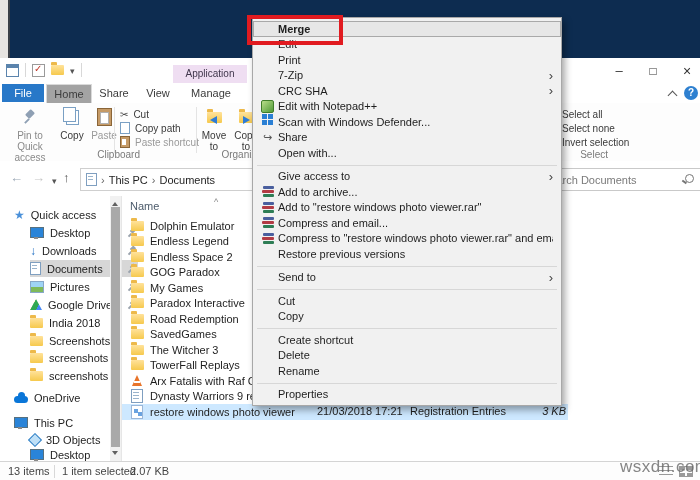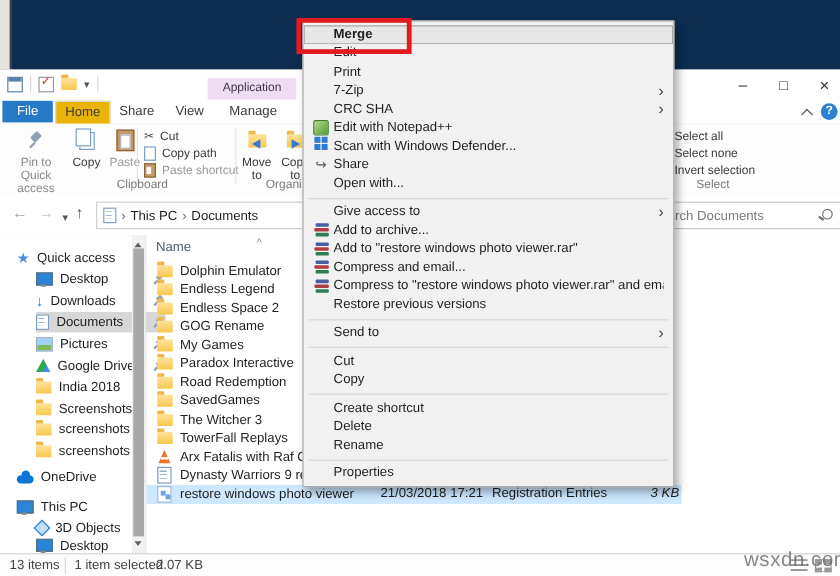--- a/index.html
+++ b/index.html
@@ -29,21 +29,21 @@
     text-align:center;line-height:18px;font-size:10px;}
   .wctl{top:4px;width:30px;height:19px;text-align:center;color:#333;font-size:13px;line-height:18px;}
   .wctl-min::before{content:"\2013";}
   .wctl-max::before{content:"\25A1";font-size:12px;}
   .wctl-close::before{content:"\00D7";font-size:14px;}
 
   
   .tabrow{left:0;top:26px;width:700px;height:19px;background:#fff;border-bottom:1px solid #dadada;}
   .tab{position:absolute;top:0;height:18px;line-height:18px;text-align:center;color:#3b3b3b;}
   .tab-file{left:2px;width:42px;background:#2878c8;color:#fff;}
-  .tab-active{background:#eab308;border:1px solid #dadada;border-bottom:none;height:19px;}
+  .tab-active{background:#a3a3a3;border:1px solid #dadada;border-bottom:none;height:19px;}
   .ribbon-chevron{left:668px;top:5px;width:10px;height:10px;}
   .ribbon-chevron::before{content:"";position:absolute;left:1px;top:3px;width:6px;height:6px;
     border-left:1.5px solid #555;border-top:1.5px solid #555;transform:rotate(45deg);}
   .help-circle{left:684px;top:2px;width:14px;height:14px;border-radius:50%;background:#2e80d0;
     color:#fff;font-size:10px;font-weight:bold;text-align:center;line-height:14px;}
 
   
   .ribbon{left:0;top:45px;width:700px;height:58px;background:#fdfdfd;border-bottom:1px solid #d8d8d8;}
   .rbtn{position:absolute;top:3px;text-align:center;font-size:10px;line-height:11px;}
   .rbtn .ric{display:flex;justify-content:center;align-items:center;height:22px;margin-bottom:2px;}
@@ -375,21 +375,21 @@
           <div class="frow">
             <span class="fic">
                 <span class="ficon-folder"></span>
               </span>
             <span class="fname">Endless Space 2</span>
           </div>
           <div class="frow">
             <span class="fic">
                 <span class="ficon-folder"></span>
               </span>
-            <span class="fname">GOG Rename</span>
+            <span class="fname">GOG Paradox</span>
           </div>
           <div class="frow">
             <span class="fic">
                 <span class="ficon-folder"></span>
               </span>
             <span class="fname">My Games</span>
           </div>
           <div class="frow">
             <span class="fic">
                 <span class="ficon-folder"></span>

